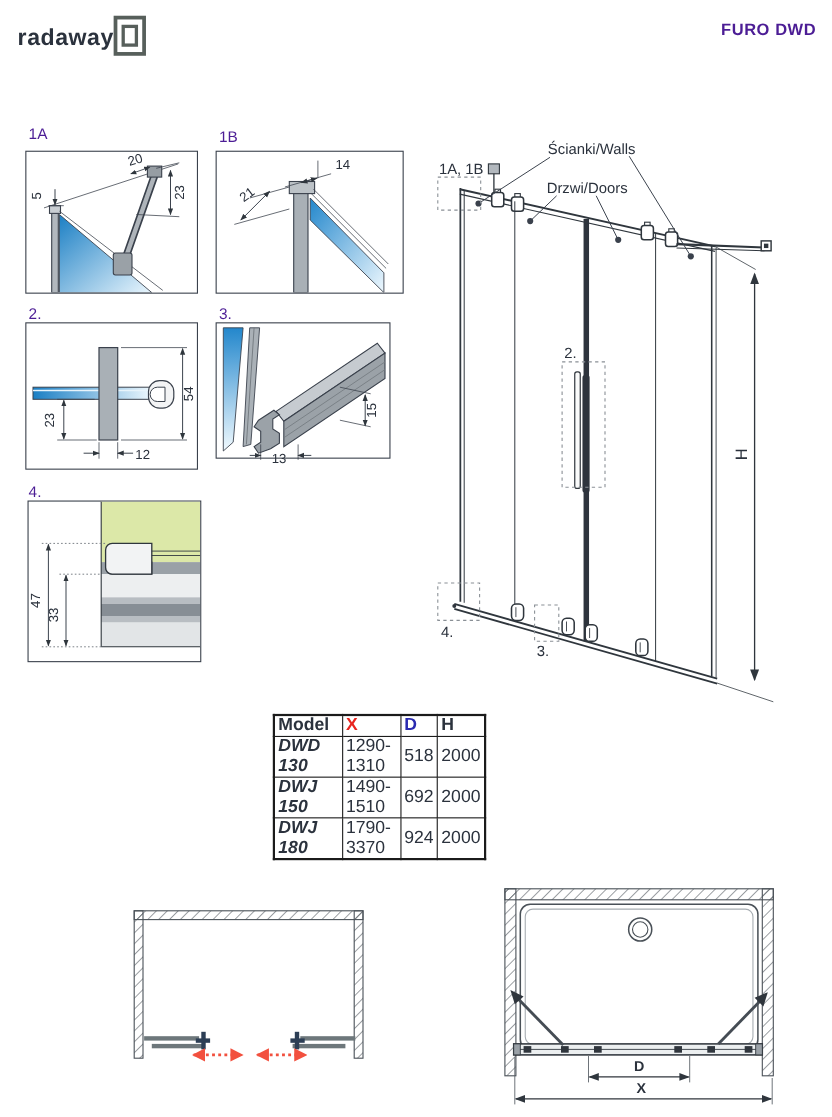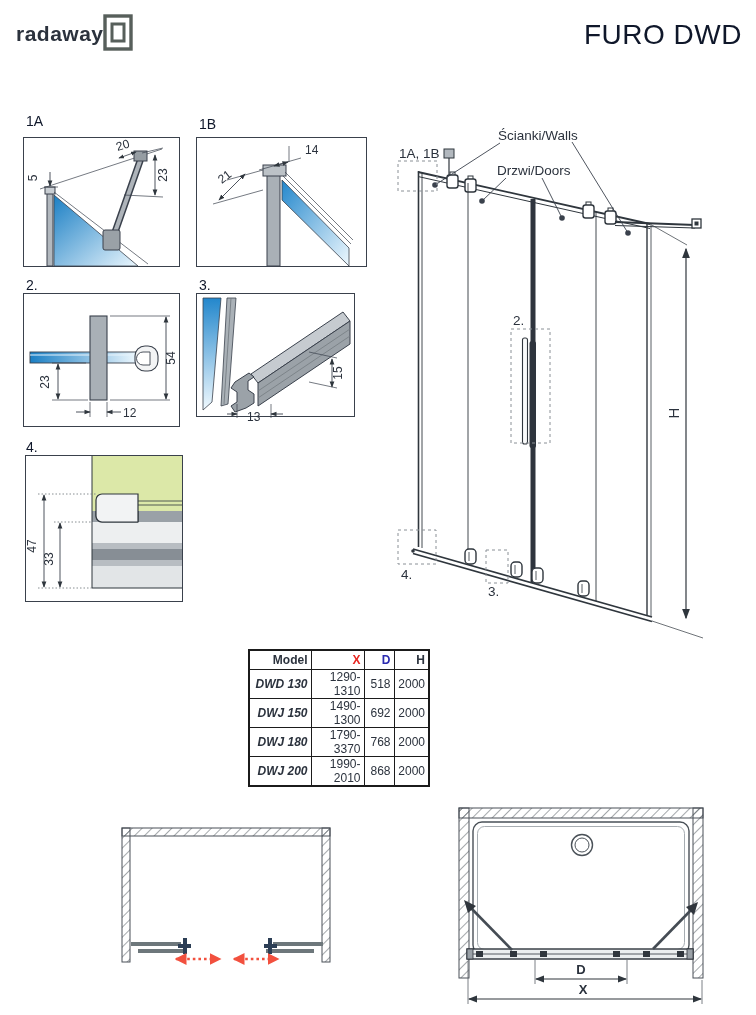--- a/index.html
+++ b/index.html
@@ -1,23 +1,23 @@
 <!DOCTYPE html>
 <html><head>
 <meta charset="utf-8">
 <style>
   html,body{margin:0;padding:0;background:#fff;}
   body{width:756px;height:1015px;position:relative;font-family:"Liberation Sans","DejaVu Sans",sans-serif;color:#2b323d;}
   .abs{position:absolute;}
-  .detail-label{font-size:14px;color:#0f172a;}
+  .detail-label{font-size:14px;color:#4c1d95;}
   .detail-box{border:1.4px solid #3a414c;background:#fff;box-sizing:border-box;}
-  .page-title{font-size:28px;font-weight:normal;color:#0f172a;letter-spacing:.5px;}
+  .page-title{font-size:15px;font-weight:bold;color:#4c1d95;letter-spacing:.5px;}
   svg text{font-family:"Liberation Sans","DejaVu Sans",sans-serif;fill:#2b323d;}
   table.spec{border-collapse:collapse;border:2px solid #1b1b1b;background:#fff;}
-  table.spec th,table.spec td{border:1px solid #1b1b1b;font-size:12px;text-align:right;vertical-align:middle;height:17.5px;padding:0 3px;}
+  table.spec th,table.spec td{border:1px solid #1b1b1b;font-size:16px;text-align:left;vertical-align:middle;height:17.5px;padding:0 3px;}
   table.spec th{font-weight:bold;}
   td.model{font-weight:bold;font-style:italic;}
   .hdr-x{color:#e8251f;}
   .hdr-d{color:#2b2bb0;}
 </style>
 </head>
 <body>
 
 <div>
 
@@ -348,34 +348,28 @@
       <th>H</th>
     </tr>
     <tr>
       <td class="model">DWD 130</td>
       <td>1290-1310</td>
       <td>518</td>
       <td>2000</td>
     </tr>
     <tr>
       <td class="model">DWJ 150</td>
-      <td>1490-1300</td>
+      <td>1490-1510</td>
       <td>692</td>
       <td>2000</td>
     </tr>
     <tr>
       <td class="model">DWJ 180</td>
       <td>1790-3370</td>
-      <td>768</td>
-      <td>2000</td>
-    </tr>
-    <tr>
-      <td class="model">DWJ 200</td>
-      <td>1990-2010</td>
-      <td>868</td>
+      <td>924</td>
       <td>2000</td>
     </tr>
   </tbody>
     </table>
 
   <svg class="abs" style="left:110px;top:820px" width="235" height="150" viewBox="0 0 235 150">
     <defs>
       <pattern id="hw1" width="7" height="7" patternUnits="userSpaceOnUse" patternTransform="rotate(45)">
         <line x1="0" y1="0" x2="0" y2="7" stroke="#4a5158" stroke-width="1"></line>
       </pattern>

